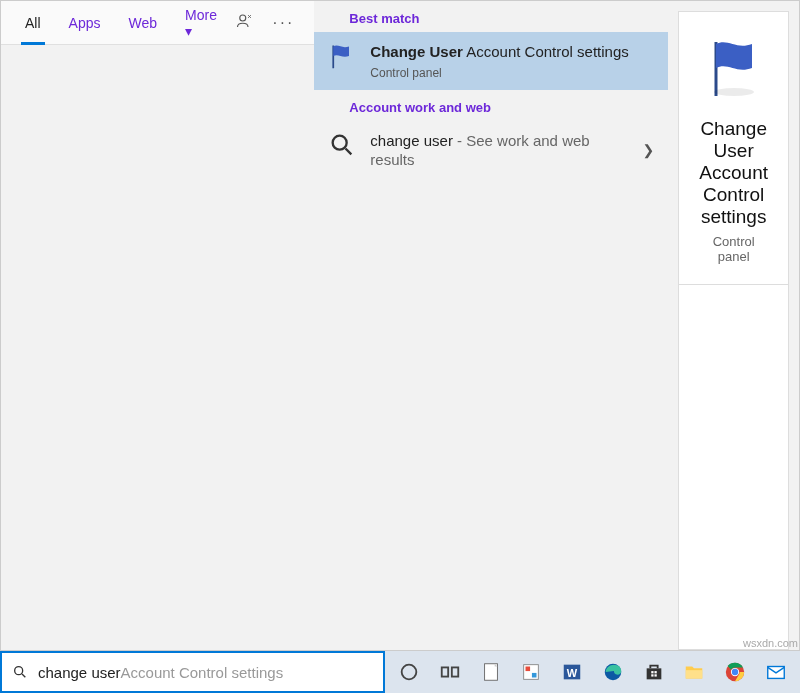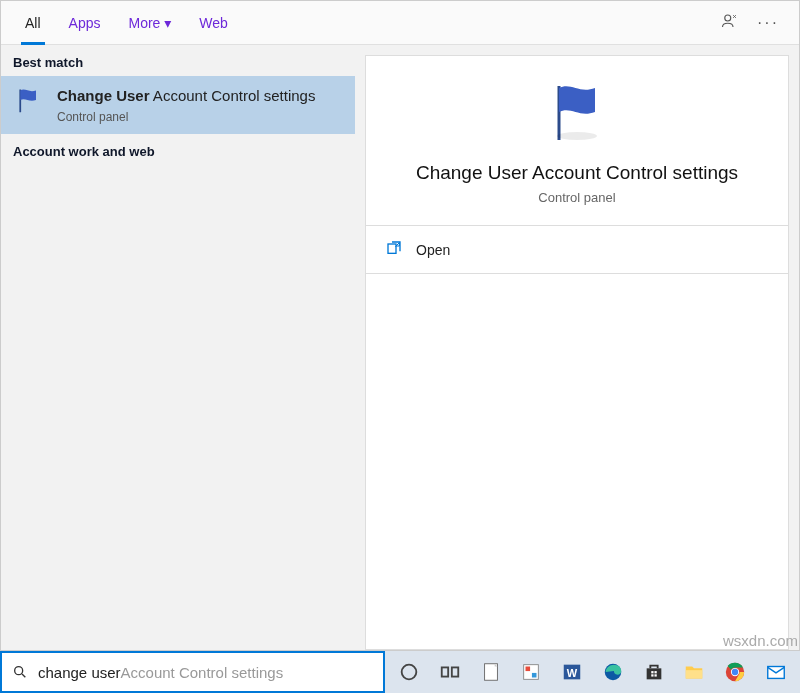--- a/index.html
+++ b/index.html
@@ -1,33 +1,33 @@
 <!DOCTYPE html>
 <html><head>
 <meta charset="utf-8">
 <style>
   * { box-sizing: border-box; margin: 0; padding: 0; font-family: "Segoe UI", Arial, sans-serif; }
   body { width: 800px; height: 693px; background: #e6e6e6; overflow: hidden; position: relative; }
 
-  .panel { position: absolute; top: 0; left: 0; width: 800px; height: 651px; background: #f2f2f2; border: 1px solid #ccc; display: flex; flex-direction: column; }
+  .panel { position: absolute; top: 0; left: 0; width: 800px; height: 651px; background: #f2f2f2; border: 1px solid #ccc; display: flex; flex-direction: row; }
 
   .tabs { display: flex; align-items: center; height: 44px; padding: 0 10px; border-bottom: 1px solid #e0e0e0; background: #fafafa; }
   .tab { padding: 0 14px; height: 44px; display: flex; align-items: center; font-size: 14px; color: #6d28d9; cursor: pointer; position: relative; }
   .tab.active { color: #222; }
   .tab.active::after { content: ""; position: absolute; left: 10px; right: 10px; bottom: 0; height: 3px; background: #0078d7; }
   .tabs-spacer { flex: 1; }
   .tabs-right { display: flex; align-items: center; gap: 18px; padding-right: 10px; color: #555; }
   .dots { font-size: 16px; letter-spacing: 2px; cursor: pointer; }
   .feedback-icon svg { width: 18px; height: 18px; }
 
   .content { flex: 1; display: flex; min-height: 0; }
   .left { width: 354px; display: flex; flex-direction: column; background: #f2f2f2; }
   .right { flex: 1; background: #f2f2f2; padding: 10px 10px 0 10px; display: flex; flex-direction: column; }
 
-  .section-label { font-size: 13px; font-weight: 600; color: #0f172a; padding: 10px 12px 6px; }
+  .section-label { font-size: 13px; font-weight: 600; color: #6d28d9; padding: 10px 12px 6px; margin-left: 23px; }
 
   .result { display: flex; align-items: flex-start; padding: 10px 14px; gap: 14px; cursor: pointer; }
   .result.selected { background: #b8d1e8; }
   .result .flag { width: 28px; height: 28px; flex-shrink: 0; display:flex; align-items:center; justify-content:center; }
   .result .txt { flex: 1; }
   .result .title { font-size: 15px; color: #222; line-height: 1.3; }
   .result .title b { font-weight: 600; }
   .result .sub { font-size: 12px; color: #555; margin-top: 4px; }
   .result .chev { color: #555; align-self: center; font-size: 14px; }
 
@@ -43,39 +43,39 @@
   .white-fill { background: #fff; border: 1px solid #ddd; border-top: none; flex: 1; }
 
   .searchbox { position: absolute; left: 0; bottom: 0; width: 385px; height: 42px; background: #fff; border: 2px solid #0078d7; display: flex; align-items: center; padding: 0 10px; }
   .searchbox svg { width: 16px; height: 16px; color: #333; margin-right: 10px; flex-shrink:0; }
   .searchbox .typed { font-size: 15px; color: #222; }
   .searchbox .ghost { font-size: 15px; color: #999; }
 
   .taskbar { position: absolute; left: 385px; right: 0; bottom: 0; height: 42px; background: #dce4ee; display: flex; align-items: center; padding: 0 6px; gap: 4px; }
   .tb-btn { width: 40px; height: 40px; display: flex; align-items: center; justify-content: center; cursor: pointer; }
   .tb-btn svg { width: 22px; height: 22px; }
-  .watermark { position:absolute; right:2px; bottom:44px; font-size:15px; color:#aaa; }
+  .watermark { position:absolute; right:2px; bottom:44px; font-size:11px; color:#aaa; }
 </style>
 </head>
 <body>
 
 <div class="panel">
 
   <div class="tabs">
     <div class="tab active">
         <span>All</span>
       </div>
     <div class="tab">
         <span>Apps</span>
       </div>
     <div class="tab">
+        <span>Web</span>
+      </div>
+    <div class="tab">
         <span>More ▾</span>
-      </div>
-    <div class="tab">
-        <span>Web</span>
       </div>
     <div class="tabs-spacer"></div>
     <div class="tabs-right">
       <span class="feedback-icon">
         <svg viewBox="0 0 24 24" fill="none" stroke="#555" stroke-width="1.5">
             <circle cx="9" cy="8" r="4"></circle>
             <path d="M2 20c0-3 3-5 7-5s7 2 7 5"></path>
             <path d="M16 4l4 4m0-4l-4 4" stroke-width="1"></path>
           </svg>
       </span>
@@ -95,46 +95,46 @@
             </svg>
         </div>
         <div class="txt">
           <div class="title"><b>Change User</b><span> Account Control settings</span></div>
           <div class="sub">Control panel</div>
         </div>
       </div>
 
       <div class="section-label">Account work and web</div>
 
+      <div class="result">
+        <div class="flag">
+          <svg viewBox="0 0 24 24" fill="none" stroke="#333" stroke-width="2">
+              <circle cx="10" cy="10" r="6"></circle>
+              <line x1="15" y1="15" x2="20" y2="20"></line>
+            </svg>
+        </div>
+        <div class="txt">
+          <div class="title"><span>change user</span><span style="color:#666"> - See work and web results</span></div>
+        </div>
+        <div class="chev">❯</div>
+      </div>
     </div>
 
     <div class="right">
       <div class="preview">
         <div class="big-flag">
           <svg viewBox="0 0 64 64">
               <path d="M14 6 L14 60" stroke="#2b4a8b" stroke-width="3"></path>
               <path d="M14 8 C26 2 34 14 50 8 L50 32 C34 38 26 26 14 32 Z" fill="#3b5fc4"></path>
               <ellipse cx="32" cy="56" rx="20" ry="4" fill="#000" opacity="0.08"></ellipse>
             </svg>
         </div>
         <h2>Change User Account Control settings</h2>
         <div class="sub">Control panel</div>
       </div>
-      <div class="actions">
-        <div class="action">
-          <span>
-            <svg viewBox="0 0 24 24" fill="none" stroke="currentColor" stroke-width="2">
-                <rect x="3" y="6" width="12" height="14"></rect>
-                <path d="M9 3h12v14"></path>
-                <path d="M14 10l6-6M20 4v5h-5" stroke-width="1.5"></path>
-              </svg>
-          </span>
-          <span>Open</span>
-        </div>
-      </div>
       <div class="white-fill"></div>
     </div>
   </div>
 </div>
 
 <div class="searchbox">
   <svg viewBox="0 0 24 24" fill="none" stroke="currentColor" stroke-width="2">
       <circle cx="10" cy="10" r="6"></circle>
       <line x1="15" y1="15" x2="20" y2="20"></line>
     </svg>

